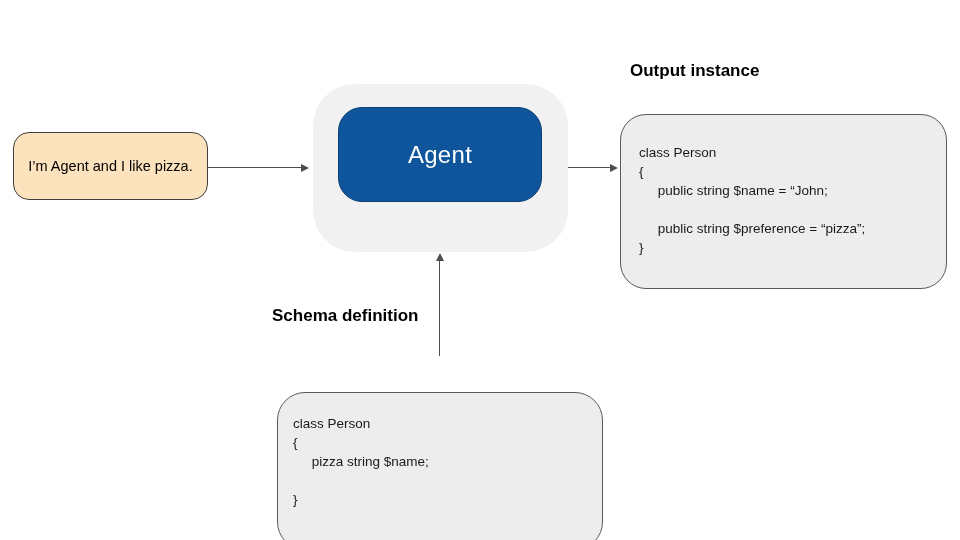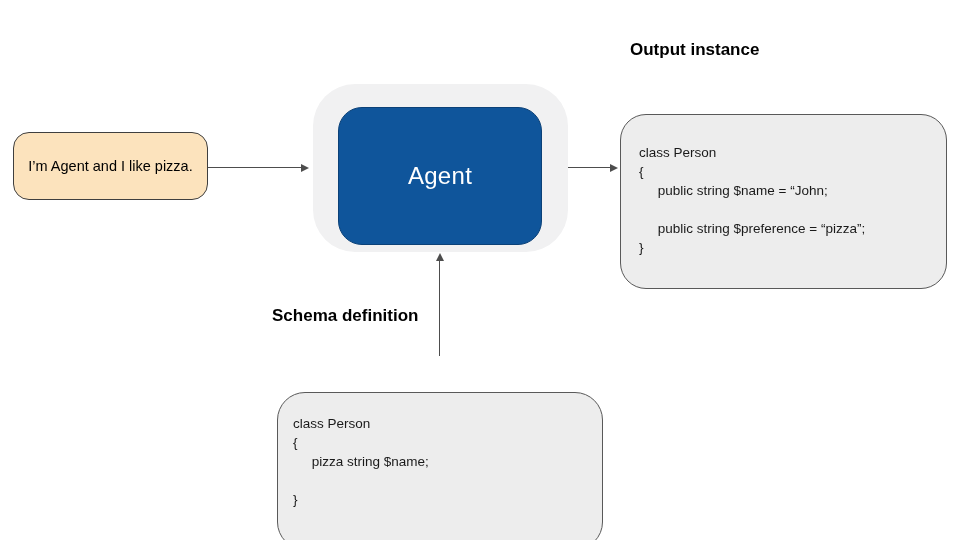--- a/index.html
+++ b/index.html
@@ -35,31 +35,31 @@
     padding:0 12px;
   }
 
   
   .agent-halo{
     left:313px;top:84px;width:255px;height:168px;
     background:var(--agent-halo-fill,#f1f1f2);
     border-radius:42px;
   }
   .agent-box{
-    left:338px;top:107px;width:204px;height:138px;
+    left:338px;top:107px;width:204px;height:95px;
     background:var(--agent-fill,#0f559b);
     border:1px solid var(--agent-border,#0b4178);
     border-radius:24px;box-sizing:border-box;
     display:flex;align-items:center;justify-content:center;
     color:var(--agent-text,#fff);font-size:24px;letter-spacing:.3px;
   }
 
   
   .section-title{font-weight:bold;font-size:17px;}
-  .title-output{left:630px;top:40px;}
+  .title-output{left:630px;top:61px;}
   .title-schema{left:243px;top:306px;margin-left:29px;}
 
   
   .code-box{
     background:var(--code-fill,#ededed);
     border:1px solid var(--code-border,#595959);
     border-radius:26px;box-sizing:border-box;margin-top:36px;
   }
   .box-output{left:620px;top:78px;width:327px;height:175px;padding:28px 10px 0 18px;}
   .box-schema{left:277px;top:356px;width:326px;height:158px;border-radius:28px;padding:21px 10px 0 15px;}

